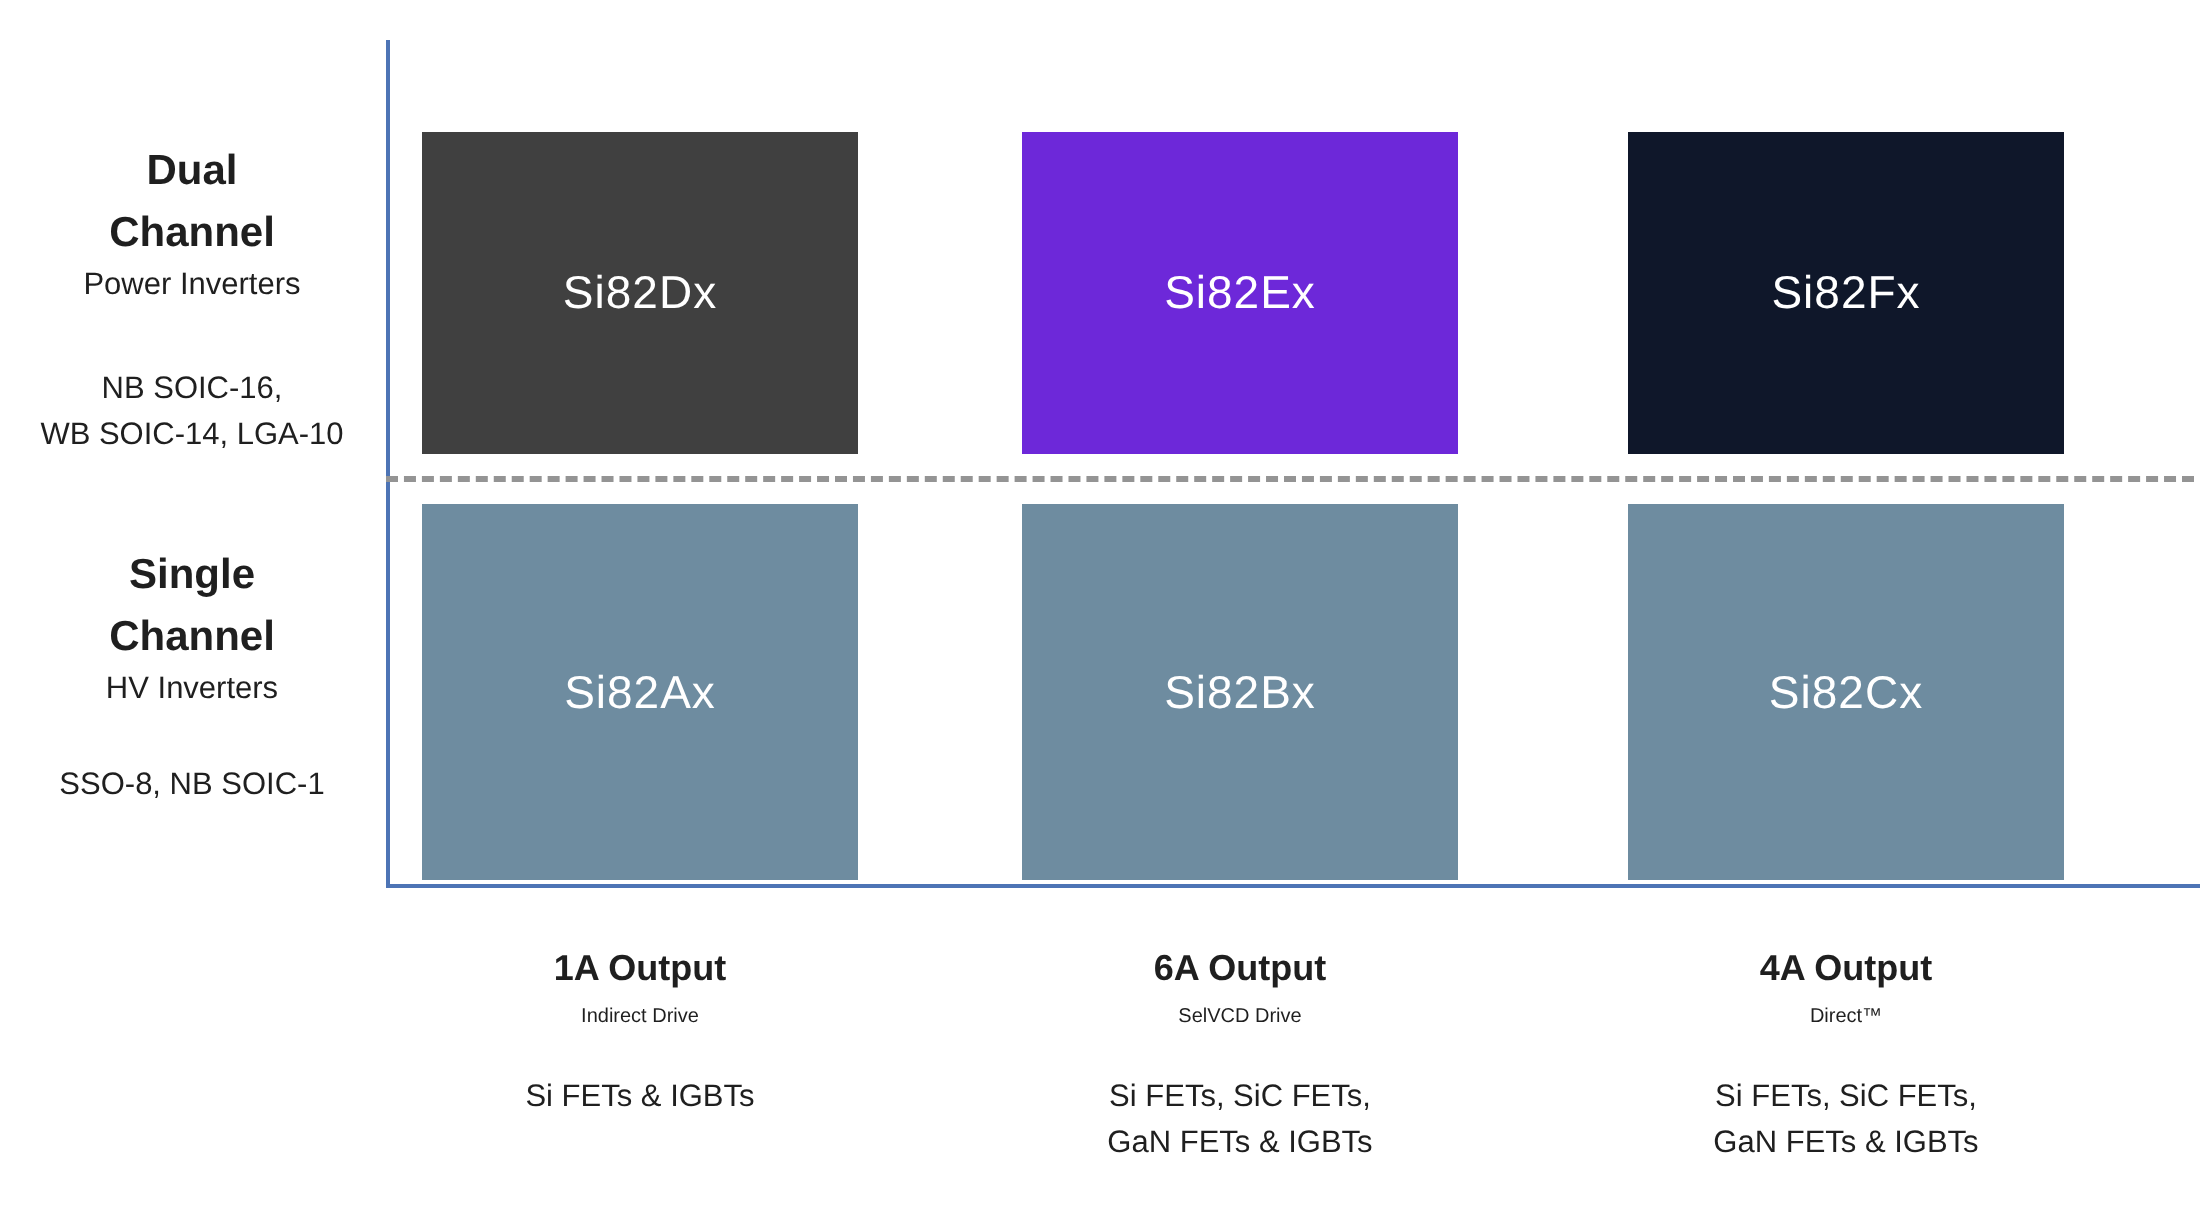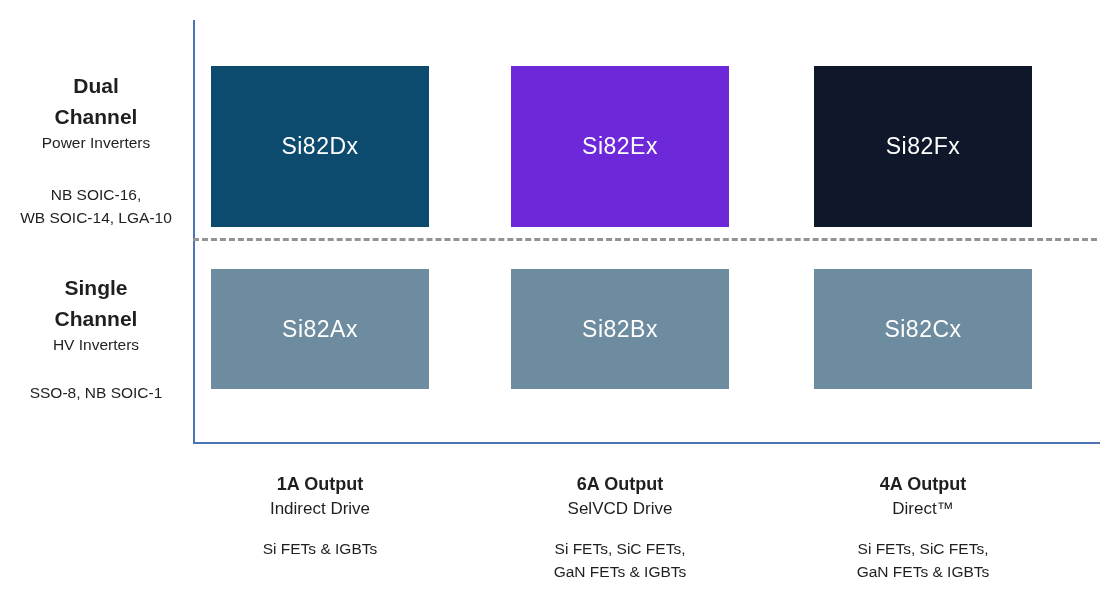--- a/index.html
+++ b/index.html
@@ -14,35 +14,35 @@
 
   
   .divider { position:absolute; left:193px; top:238px; width:904px; height:0;
              border-top:3px dashed #999; }
 
   
   .pbox { position:absolute; width:218px; display:flex; align-items:center; justify-content:center; }
   .pbox span { font-size:23px; letter-spacing:0.5px; }
   .c0 { left:211px; } .c1 { left:511px; } .c2 { left:814px; }
   .r0 { top:66px;  height:161px; }
-  .r1 { top:269px; height:120px; }
+  .r1 { top:252px; height:188px; }
 
   
   .row-block { position:absolute; left:0; width:192px; text-align:center; }
   .row-title { font-weight:bold; font-size:21px; line-height:31px; }
   .row-sub   { font-size:15.5px; line-height:22px; }
   .row-pkgs  { font-size:15.5px; line-height:23px; }
   .row-pkgs-dual   { margin-top:29px; }
   .row-pkgs-single { margin-top:25px; }
 
   
   .col-block { position:absolute; top:471px; width:280px; text-align:center; }
   .k0 { left:180px; } .k1 { left:480px; } .k2 { left:783px; }
   .col-title   { font-weight:bold; font-size:18px; line-height:26px; }
-  .col-sub     { font-size:17px; line-height:23px; }
+  .col-sub     { font-size:10px; line-height:23px; }
   .col-devices { margin-top:17px; font-size:15.5px; line-height:23px; }
 </style>
 </head>
 <body>
 
 <div class="stage" style="color: rgb(31, 31, 31);">
 
   <div class="axis-v" style="background-color: rgb(77, 116, 181);"></div>
   <div class="axis-h" style="background-color: rgb(77, 116, 181);"></div>
 
@@ -60,21 +60,21 @@
 
   <div class="row-block" style="top:272px">
     <div class="row-title">Single</div>
     <div class="row-title">Channel</div>
     <div class="row-sub">HV Inverters</div>
     <div class="row-pkgs row-pkgs-single">
       <div>SSO-8, NB SOIC-1</div>
     </div>
   </div>
 
-  <div class="pbox r0 c0" style="background-color: #0c4a6e;">
+  <div class="pbox r0 c0" style="background-color: #404040;">
     <span style="color: rgb(255, 255, 255);">Si82Dx</span>
   </div>
   <div class="pbox r0 c1" style="background-color: #6d28d9;">
     <span style="color: rgb(255, 255, 255);">Si82Ex</span>
   </div>
   <div class="pbox r0 c2" style="background-color: #0f172a;">
     <span style="color: rgb(255, 255, 255);">Si82Fx</span>
   </div>
 
   <div class="pbox r1 c0" style="background-color: rgb(110, 140, 160);">

